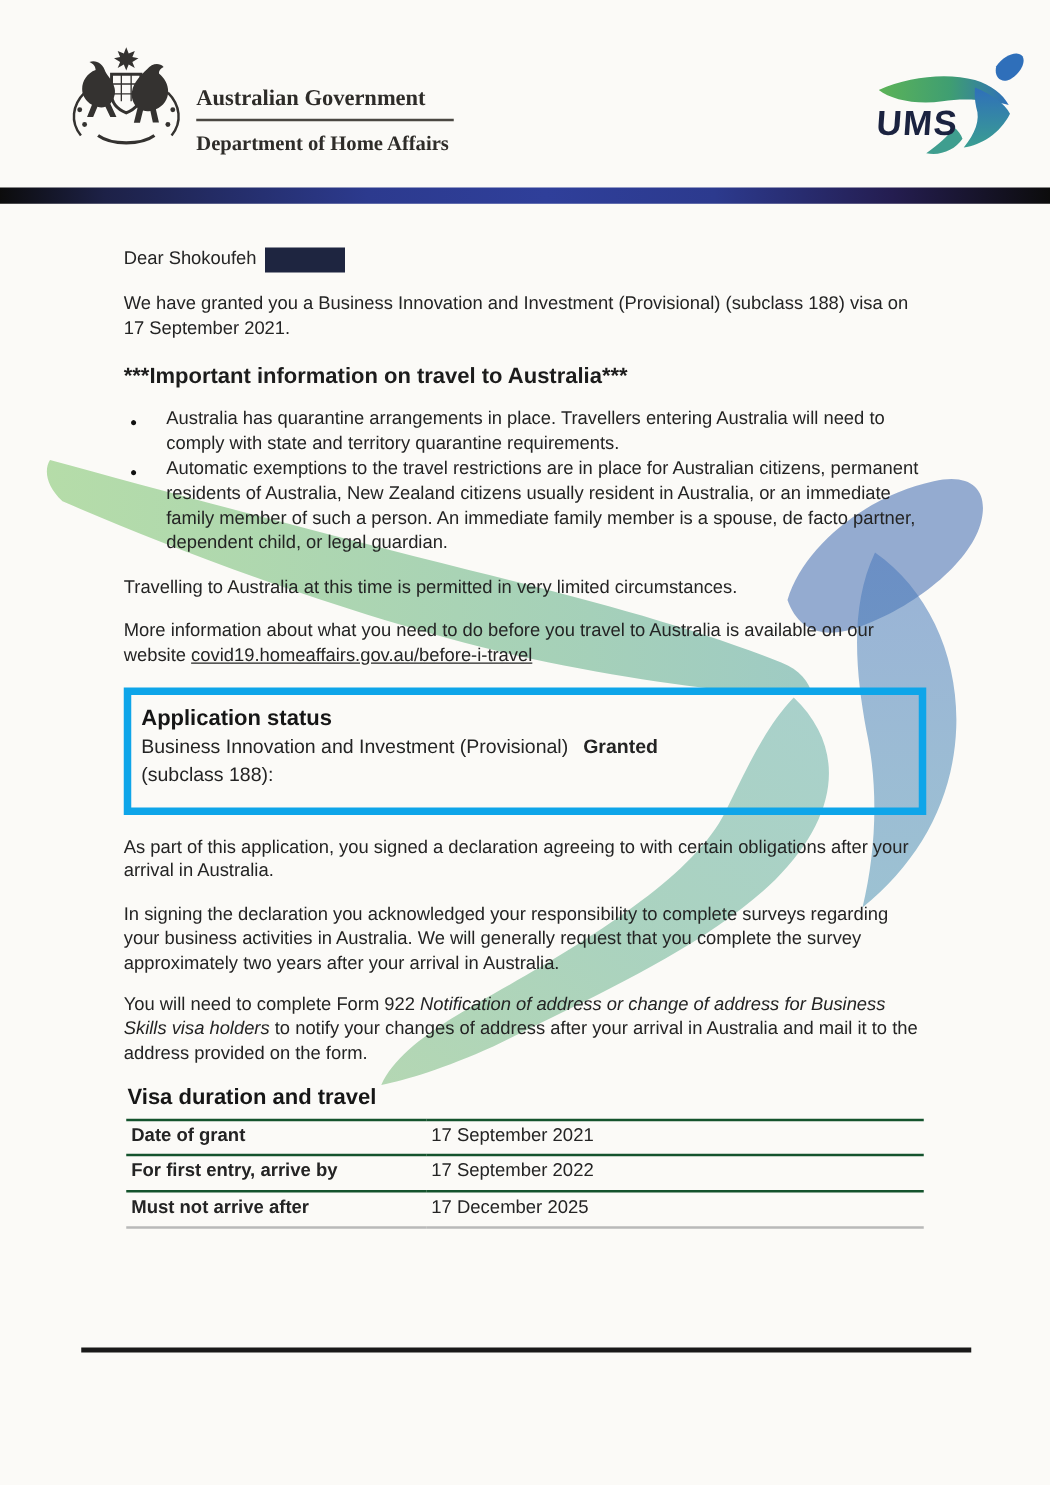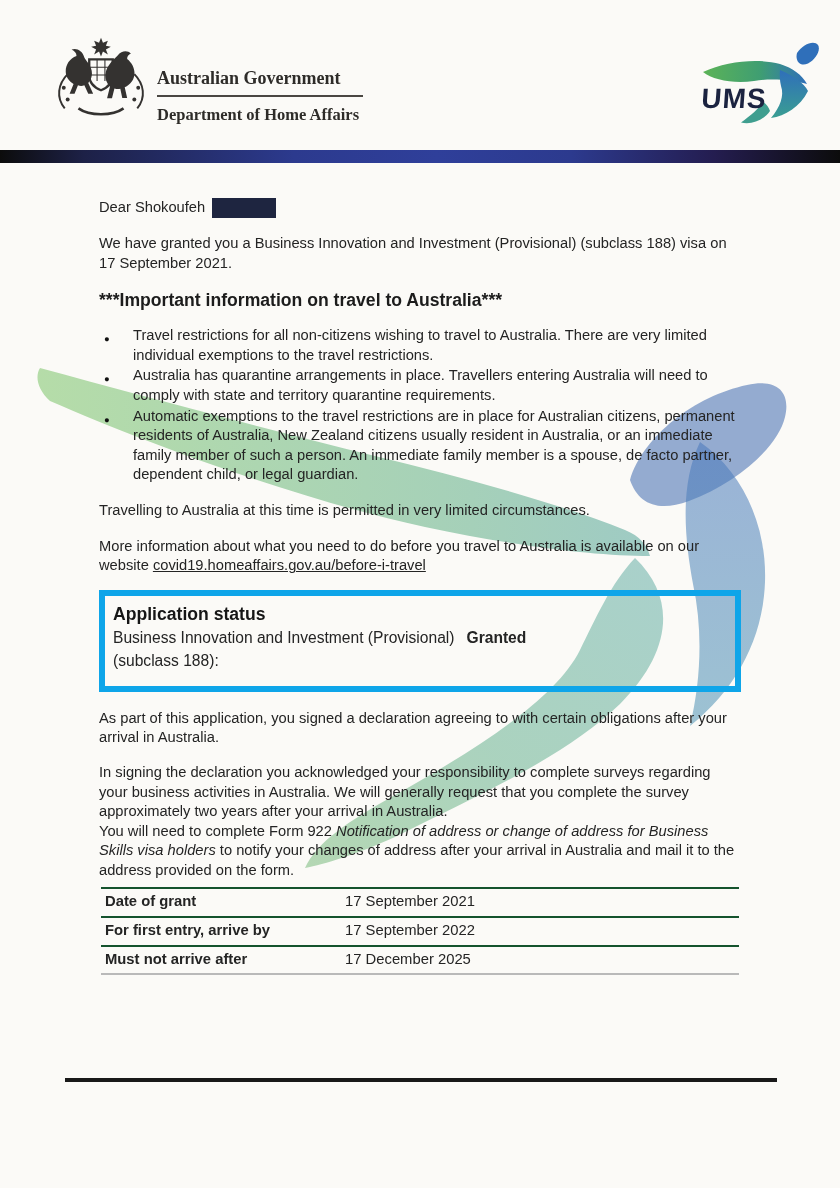--- a/index.html
+++ b/index.html
@@ -124,41 +124,41 @@
       <span>Dear Shokoufeh</span>
       <span class="redaction"></span>
     </div>
 
     <p class="para">We have granted you a Business Innovation and Investment (Provisional) (subclass 188) visa on 17 September 2021.</p>
 
     <div class="h-main">***Important information on travel to Australia***</div>
 
 
     <ul class="bullets">
-      <li>Travel restrictions for all non-citizens wishing to travel to Australia. There are very limited individual exemptions to the travel restrictions.</li>
       <li>Australia has quarantine arrangements in place. Travellers entering Australia will need to comply with state and territory quarantine requirements.</li>
       <li>Automatic exemptions to the travel restrictions are in place for Australian citizens, permanent residents of Australia, New Zealand citizens usually resident in Australia, or an immediate family member of such a person. An immediate family member is a spouse, de facto partner, dependent child, or legal guardian.</li>
     </ul>
 
     <p class="para">Travelling to Australia at this time is permitted in very limited circumstances.</p>
 
     <p class="para"><span>More information about what you need to do before you travel to Australia is available on our website </span><span class="link">covid19.homeaffairs.gov.au/before-i-travel</span></p>
 
     <div class="status-box">
       <div class="box-heading">Application status</div>
       <div class="box-line"><span>Business Innovation and Investment (Provisional)</span><strong class="granted">Granted</strong></div>
       <div class="box-line">(subclass 188):</div>
     </div>
 
     <p class="para" style="margin-top:17px">As part of this application, you signed a declaration agreeing to with certain obligations after your arrival in Australia.</p>
 
     <p class="para" style="margin-top:15px">In signing the declaration you acknowledged your responsibility to complete surveys regarding your business activities in Australia. We will generally request that you complete the survey approximately two years after your arrival in Australia.</p>
 
-    <p class="para" style="margin-top:0"><span>You will need to complete Form 922 </span><span class="italic">Notification of address or change of address for Business Skills visa holders</span><span> to notify your changes of address after your arrival in Australia and mail it to the address provided on the form.</span></p>
+    <p class="para" style="margin-top:13px"><span>You will need to complete Form 922 </span><span class="italic">Notification of address or change of address for Business Skills visa holders</span><span> to notify your changes of address after your arrival in Australia and mail it to the address provided on the form.</span></p>
 
+    <div class="h-visa">Visa duration and travel</div>
 
     <table class="visa">
       <tbody>
         <tr>
           <td class="lbl">Date of grant</td>
           <td>17 September 2021</td>
         </tr>
         <tr>
           <td class="lbl">For first entry, arrive by</td>
           <td>17 September 2022</td>

